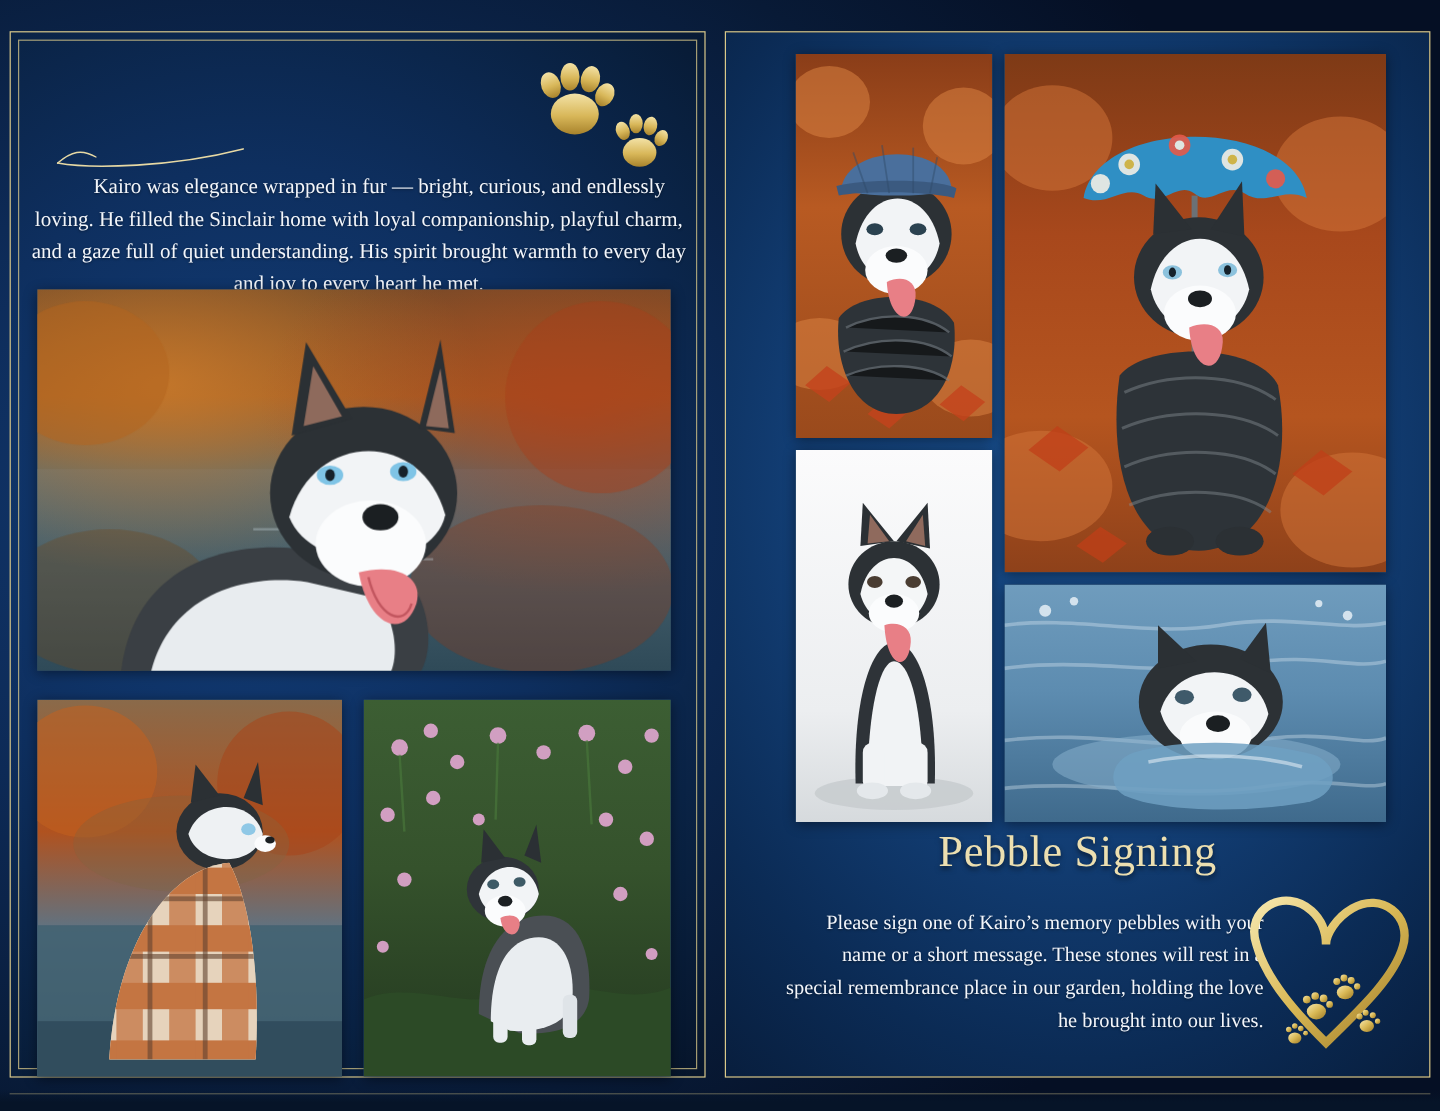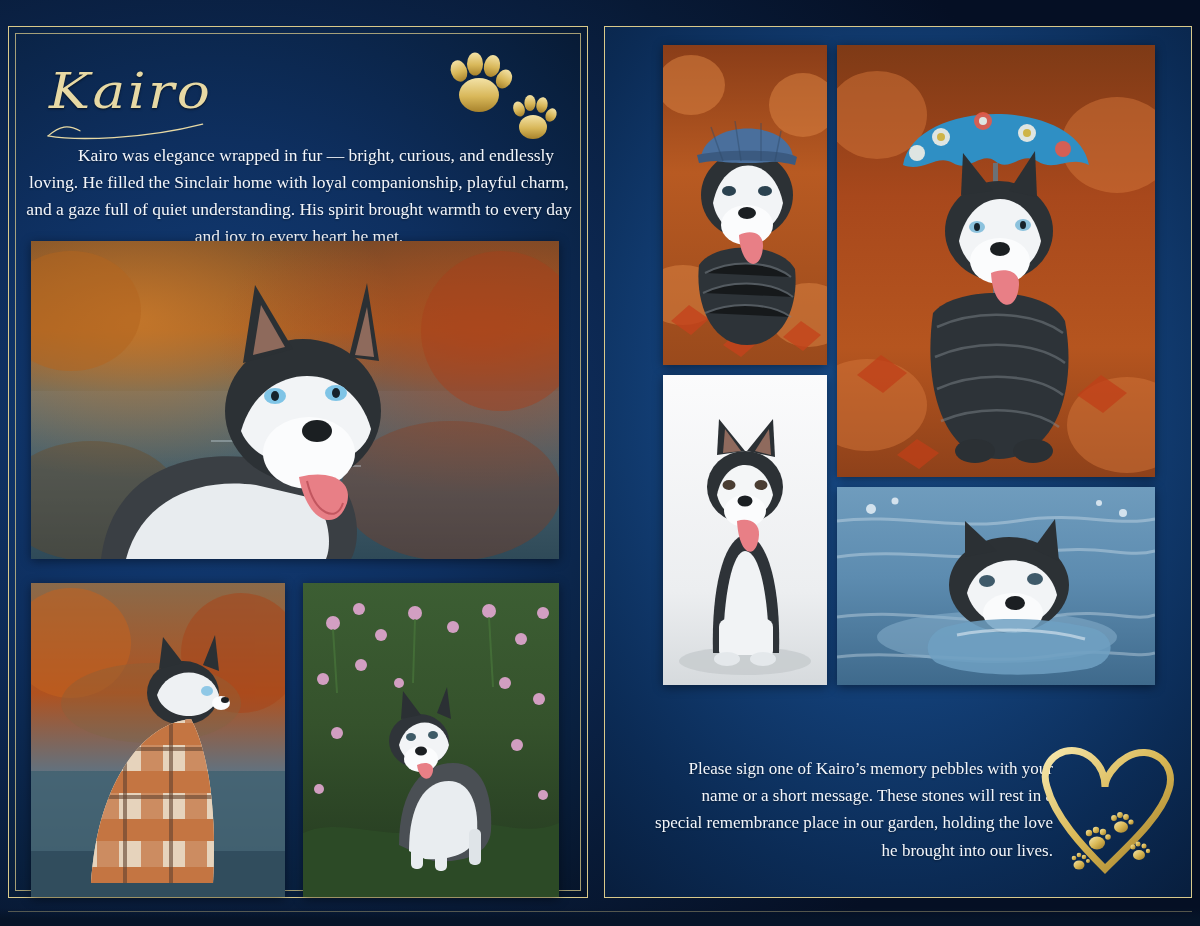--- a/index.html
+++ b/index.html
@@ -157,23 +157,20 @@
   }
 </style>
 </head>
 <body>
 
 <div class="page">
 
   <div class="left-panel">
     <div class="left-inner"></div>
 
-    <div class="script-name">
-      <span class="swash">Kairo</span>
-    </div>
     <svg class="script-underline" viewBox="0 0 200 26">
       <path d="M6 20 C 40 26, 120 24, 190 6" stroke="#e7d9a4" stroke-width="1.6" fill="none" stroke-linecap="round"></path>
       <path d="M6 20 C 20 8, 30 6, 44 14" stroke="#e7d9a4" stroke-width="1.4" fill="none" stroke-linecap="round"></path>
     </svg>
 
     <svg class="paws" viewBox="0 0 128 104">
       <defs>
         <linearGradient id="goldg" x1="0" y1="0" x2="0" y2="1">
           <stop offset="0%" stop-color="#f3e2a6"></stop>
           <stop offset="55%" stop-color="#d8b759"></stop>
@@ -574,20 +571,21 @@
           <ellipse cx="198" cy="92" rx="8" ry="6" fill="#3f5a6a"></ellipse>
           <ellipse cx="176" cy="126" rx="30" ry="20" fill="#fafbfc"></ellipse>
           <ellipse cx="178" cy="116" rx="10" ry="7" fill="#1b1f22"></ellipse>
         </g>
 
         <path d="M108 140 C 150 128, 214 130, 258 142 C 280 150, 280 176, 250 182 C 190 192, 126 188, 100 176 C 84 166, 90 146, 108 140 Z" fill="#6fa0c2" opacity="0.85"></path>
         <path d="M120 148 C 160 140, 212 142, 248 152" stroke="#dde9f1" stroke-width="3" fill="none" opacity="0.6"></path>
       </svg>
     </div>
 
+    <div class="pebble-title">Pebble Signing</div>
     <div class="pebble-text">Please sign one of Kairo’s memory pebbles with your name or a short message. These stones will rest in a special remembrance place in our garden, holding the love he brought into our lives.</div>
 
     <svg class="heart-art" viewBox="0 0 156 150">
       <defs>
         <linearGradient id="goldh" x1="0" y1="0" x2="1" y2="1">
           <stop offset="0%" stop-color="#f6e7ad"></stop>
           <stop offset="50%" stop-color="#d9b855"></stop>
           <stop offset="100%" stop-color="#9d7a27"></stop>
         </linearGradient>
       </defs>

